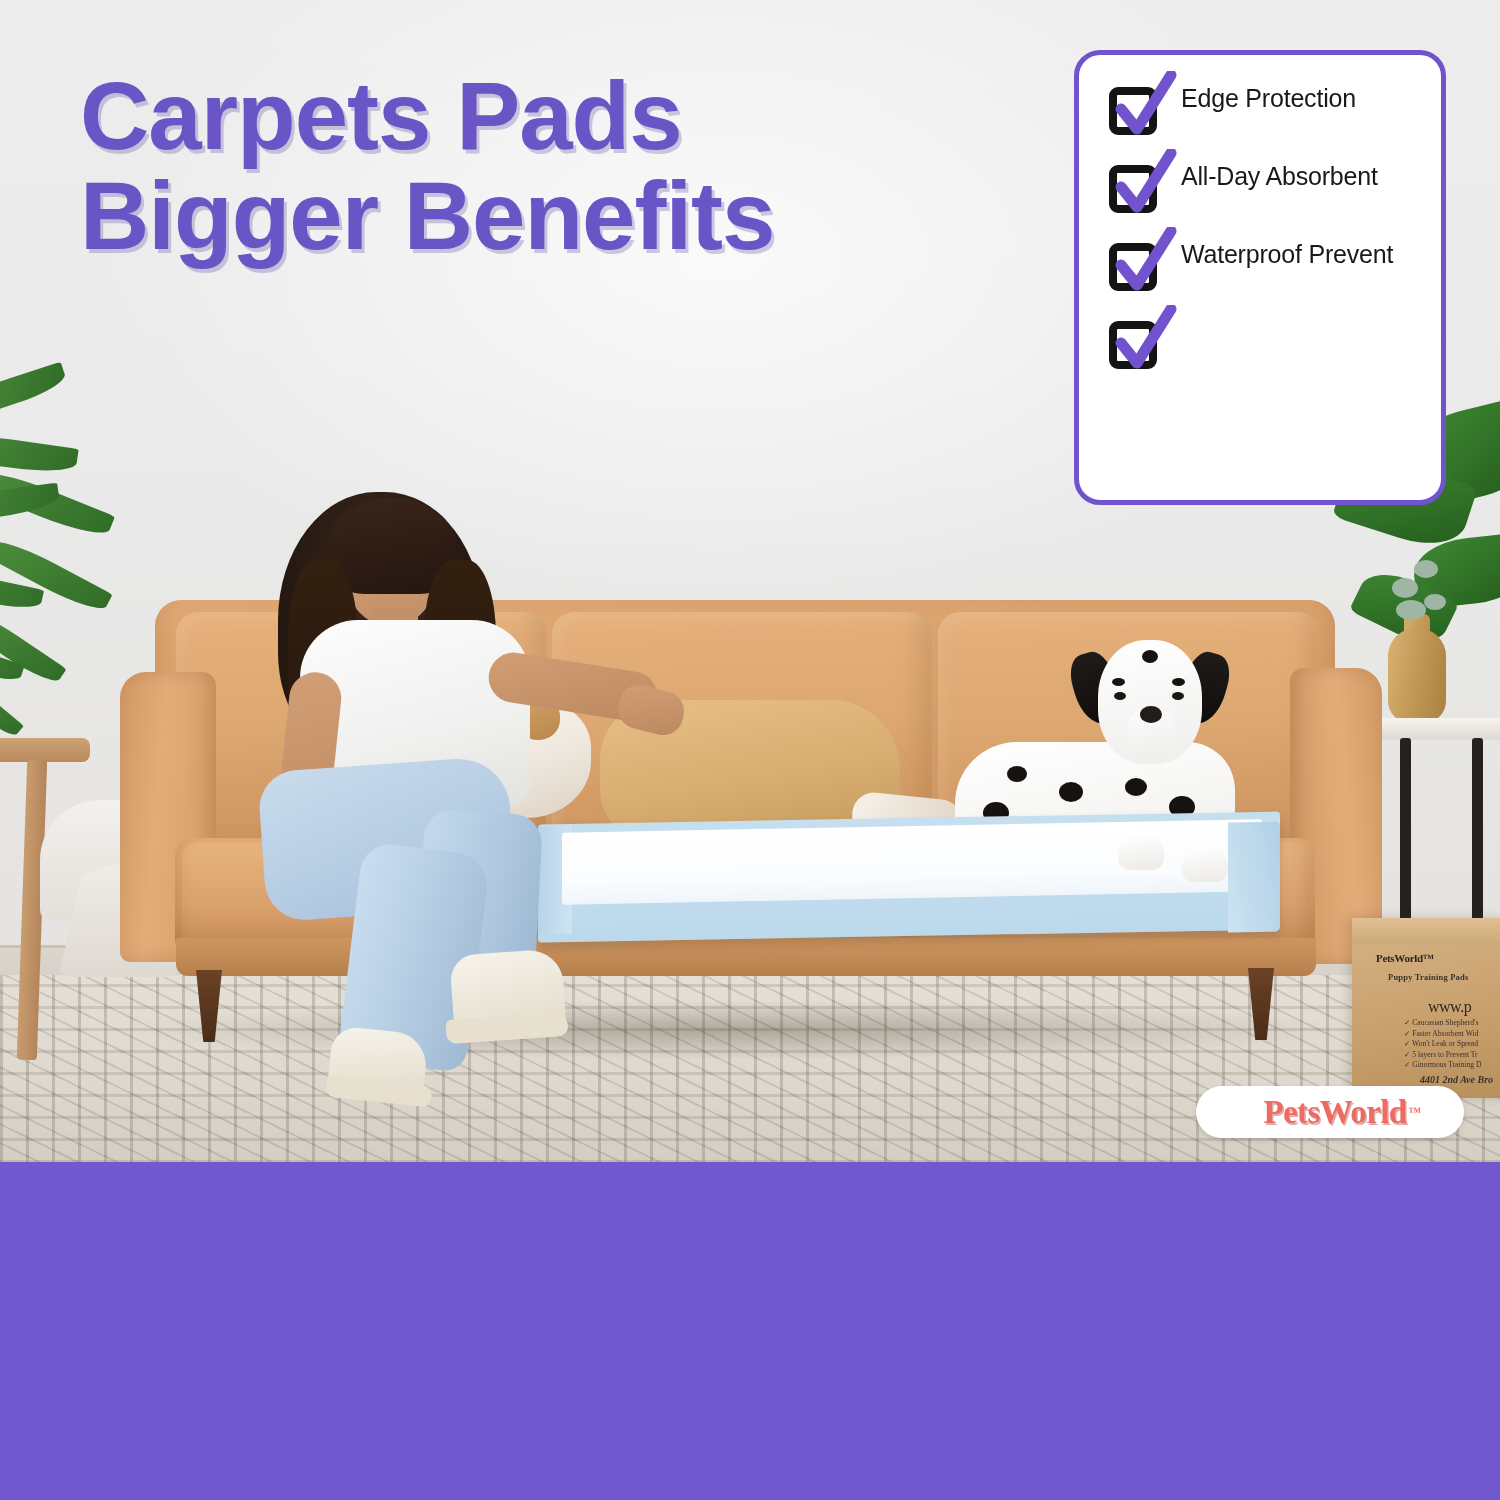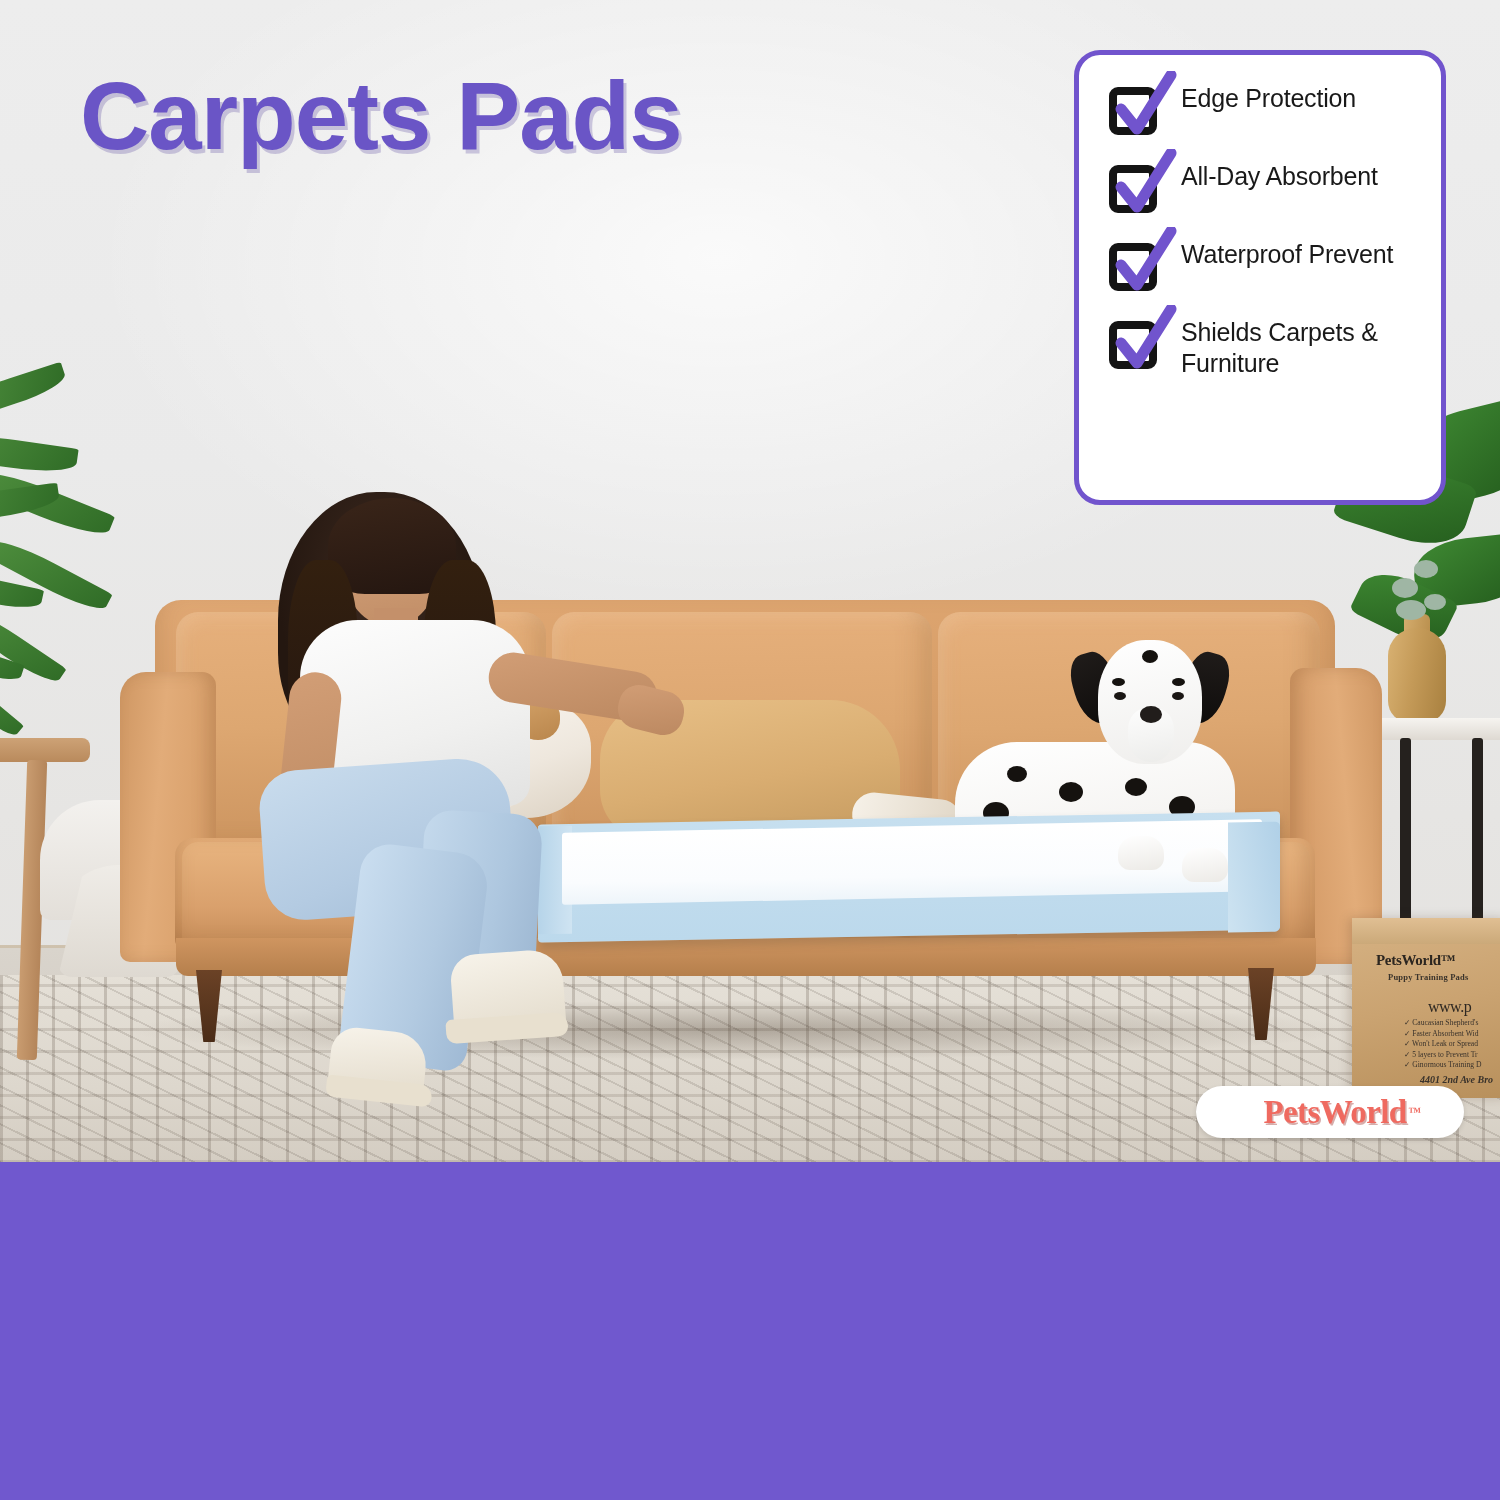--- a/index.html
+++ b/index.html
@@ -313,21 +313,21 @@
     background:linear-gradient(168deg,#d6b283 0%,#caa371 48%,#b8905c 100%);
     box-shadow:-3px 0 10px rgba(80,55,30,.22);
   }
   .box-flap{
     position:absolute; left:1352px; top:918px; width:156px; height:26px;
     background:linear-gradient(180deg,#e0bf93,#cba979);
   }
   .box-logo{
     position:absolute; left:1376px; top:952px; width:120px;
     font-family:"Liberation Serif", serif; font-weight:bold;
-    font-size:15px; color:#2c2620; letter-spacing:-.3px;
+    font-size:11px; color:#2c2620; letter-spacing:-.3px;
   }
   .box-sub{
     position:absolute; left:1388px; top:972px; width:120px;
     font-family:"Liberation Serif", serif; font-weight:bold;
     font-size:8.5px; color:#3a332b; letter-spacing:.2px;
   }
   .box-www{
     position:absolute; left:1428px; top:998px;
     font-family:"Liberation Serif", serif; font-weight:normal;
     font-size:16px; color:#2e2822; letter-spacing:-.5px;
@@ -524,20 +524,21 @@
         <div>✓ Faster Absorbent Wid</div>
         <div>✓ Won't Leak or Spread</div>
         <div>✓ 5 layers to Prevent Tr</div>
         <div>✓ Ginormous Training D</div>
       </div>
     <div class="box-addr">4401 2nd Ave Bro</div>
   </div>
 
   <div class="headline">
     <div>Carpets Pads</div>
+    <div>Bigger Benefits</div>
   </div>
 
   <div class="card" id="checklist">
       <div class="ck-row">
         <div class="ck-box">
           <div class="ck-sq" style="border-color:#141414"></div>
           <svg class="ck-tick" viewBox="0 0 66 70">
             <path d="M10 38 L26 58 L60 4" fill="none" stroke="#7154cd" stroke-width="11" stroke-linecap="round" stroke-linejoin="round"></path>
           </svg>
         </div>
@@ -561,21 +562,20 @@
         </div>
         <div class="ck-text">Waterproof Prevent</div>
       </div>
       <div class="ck-row">
         <div class="ck-box">
           <div class="ck-sq" style="border-color:#141414"></div>
           <svg class="ck-tick" viewBox="0 0 66 70">
             <path d="M10 38 L26 58 L60 4" fill="none" stroke="#7154cd" stroke-width="11" stroke-linecap="round" stroke-linejoin="round"></path>
           </svg>
         </div>
-        <div class="ck-text">Shields Carpets &amp; Furniture</div>
       </div>
     </div>
 
   <div class="logo-pill">
     <span class="logo-text">PetsWorld</span>
     <span class="logo-tm">™</span>
   </div>
 
   <div class="banner">
     

